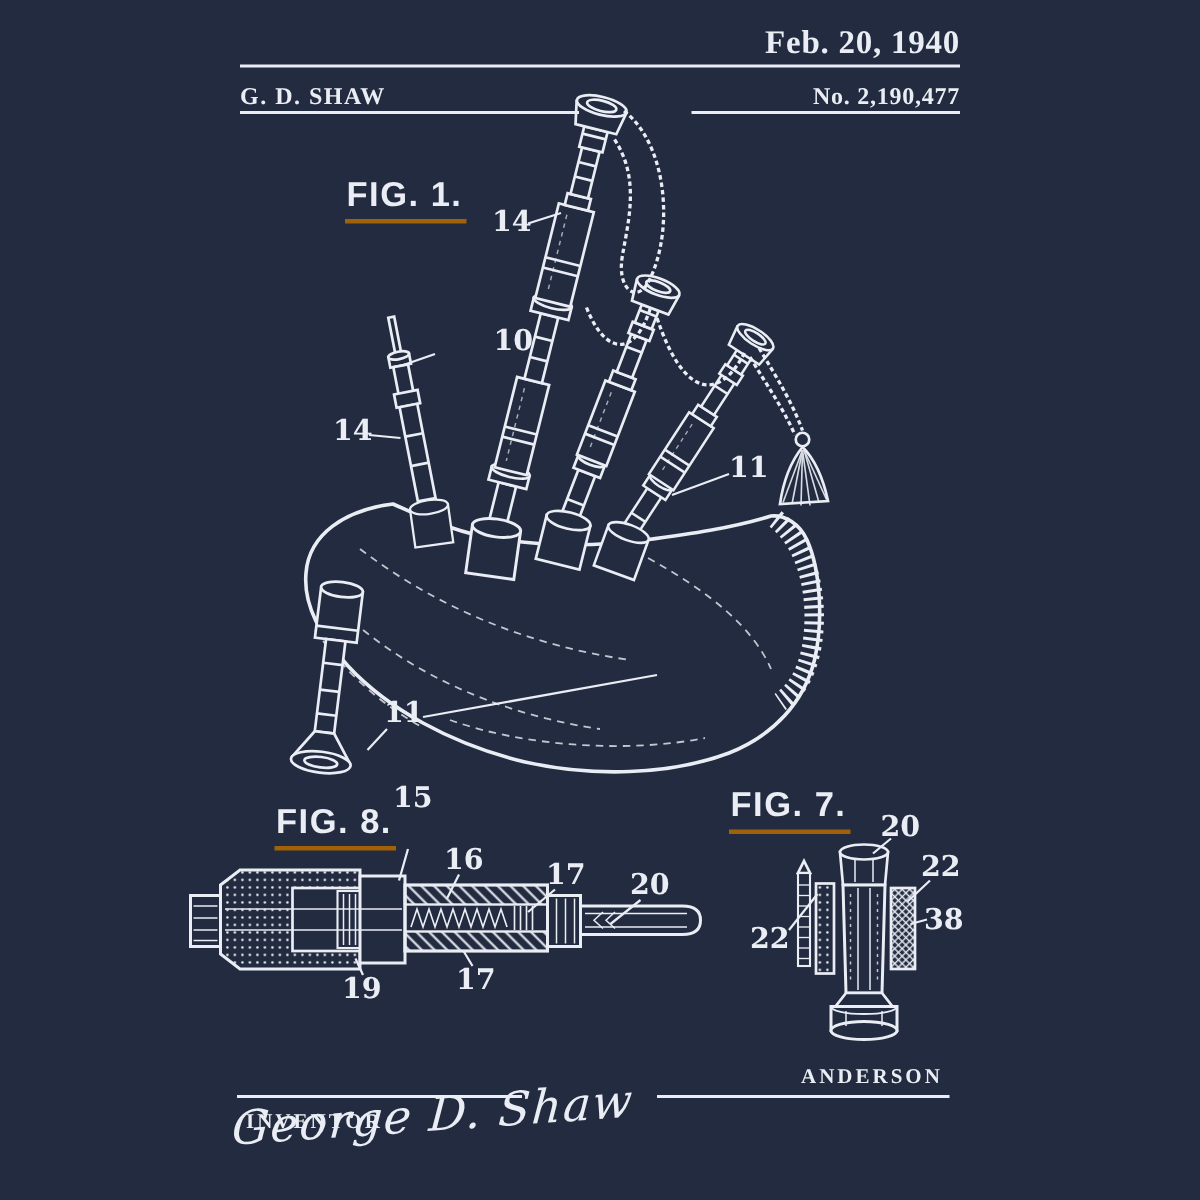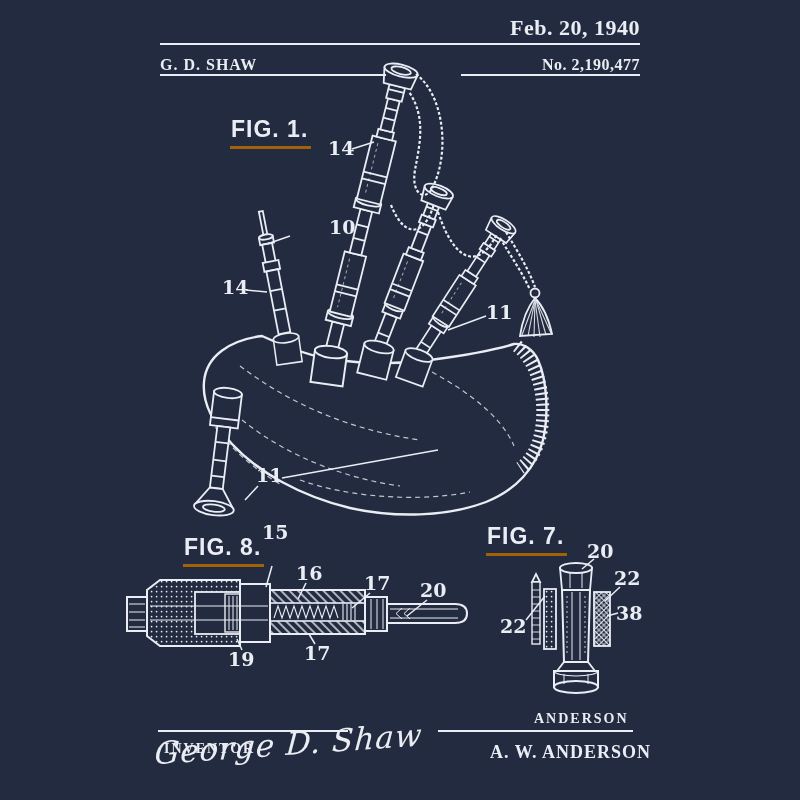--- a/index.html
+++ b/index.html
@@ -371,15 +371,14 @@
   <div class="abs part-num" style="left:587px;top:542px;">20</div>
   <div class="abs part-num" style="left:614px;top:569px;">22</div>
   <div class="abs part-num" style="left:616px;top:604px;">38</div>
   <div class="abs part-num" style="left:500px;top:617px;">22</div>
 
   <div class="abs ftr-inventor">INVENTOR</div>
   <div class="abs ftr-rule-l"></div>
   <div class="abs ftr-signature">George D. Shaw</div>
   <div class="abs ftr-attorney">ANDERSON</div>
   <div class="abs ftr-rule-r"></div>
-  <div class="abs ftr-attname">A. W. ANDERSON</div>
 
 </div>
 
 </body></html>

